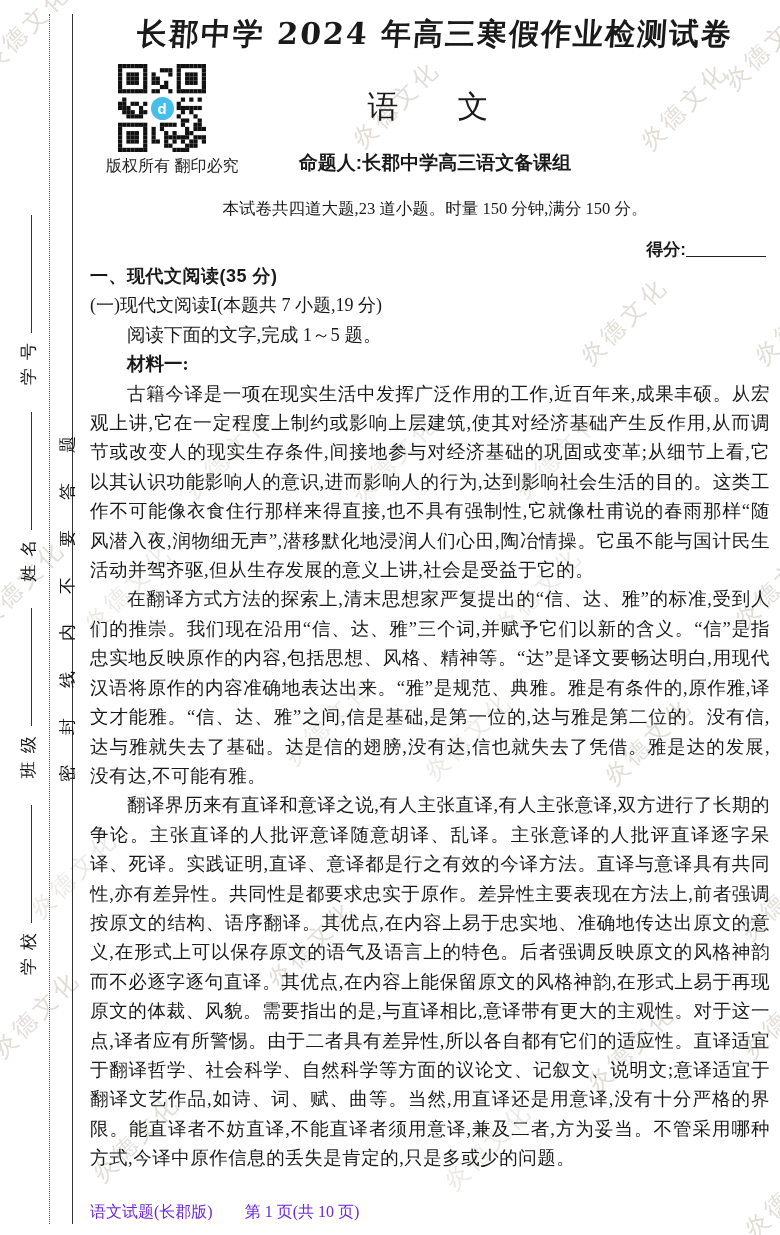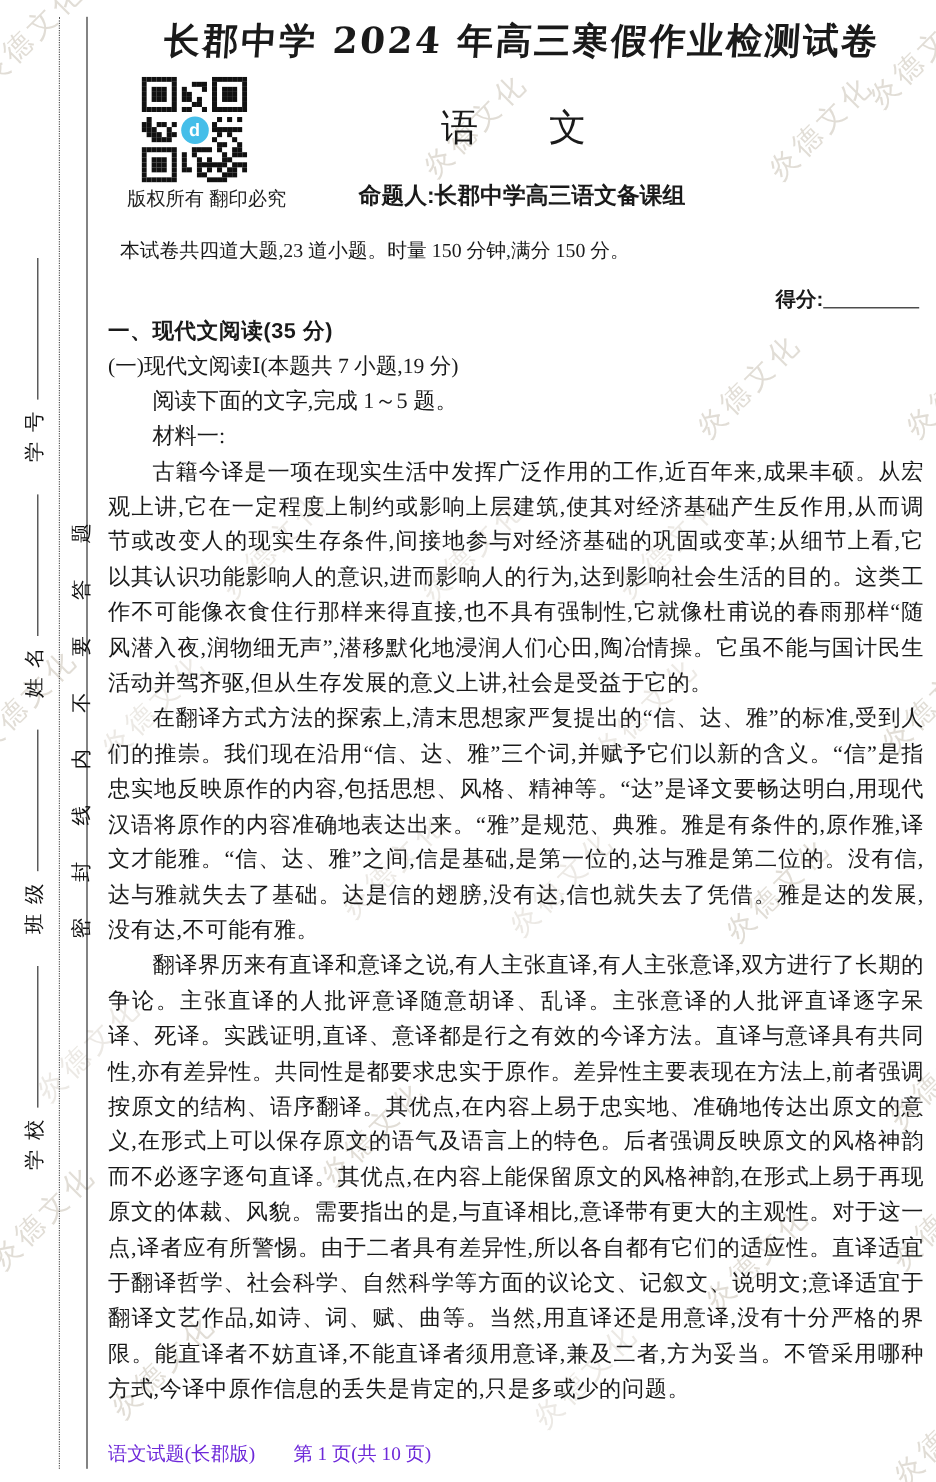--- a/index.html
+++ b/index.html
@@ -42,21 +42,21 @@
     position:absolute;top:86px;left:100px;right:10px;text-align:center;
     font-size:31px;font-weight:normal;letter-spacing:14px;
     font-family:"Liberation Sans","DejaVu Sans",sans-serif;
   }
   .proposer{
     position:absolute;top:150px;left:100px;right:10px;text-align:center;
     font-size:19px;font-weight:bold;
     font-family:"Liberation Sans","DejaVu Sans",sans-serif;
   }
   .exam-meta{
-    position:absolute;top:198px;left:100px;right:10px;
+    position:absolute;top:198px;left:100px;right:10px;text-align:center;
     font-size:16.5px;
   }
   .score-line{
     position:absolute;top:238px;right:14px;font-size:17px;font-weight:bold;
     font-family:"Liberation Sans","DejaVu Sans",sans-serif;
   }
   .score-blank{
     display:inline-block;width:80px;height:1em;
     border-bottom:1.5px solid #222;vertical-align:-2px;
   }
@@ -82,21 +82,21 @@
     white-space:nowrap;
   }
   
   .content{position:absolute;left:90px;top:262px;width:680px;font-size:18.5px;line-height:29.4px;}
   .sec-head{
     font-weight:bold;font-family:"Liberation Sans","DejaVu Sans",sans-serif;
     font-size:18px;letter-spacing:.5px;
   }
   .sub-head{font-size:18px;}
   .indent{text-indent:2em;}
-  .material{font-weight:normal;text-indent:2em;}
+  .material{font-weight:bold;text-indent:2em;}
   .content p{
     margin:0;text-indent:2em;text-align:justify;letter-spacing:.5px;
     word-break:break-all;
   }
   
   .page-footer{
     position:absolute;bottom:12px;left:90px;right:10px;text-align:left;
     font-size:16px;color:#6d28d9;
   }
 </style>

